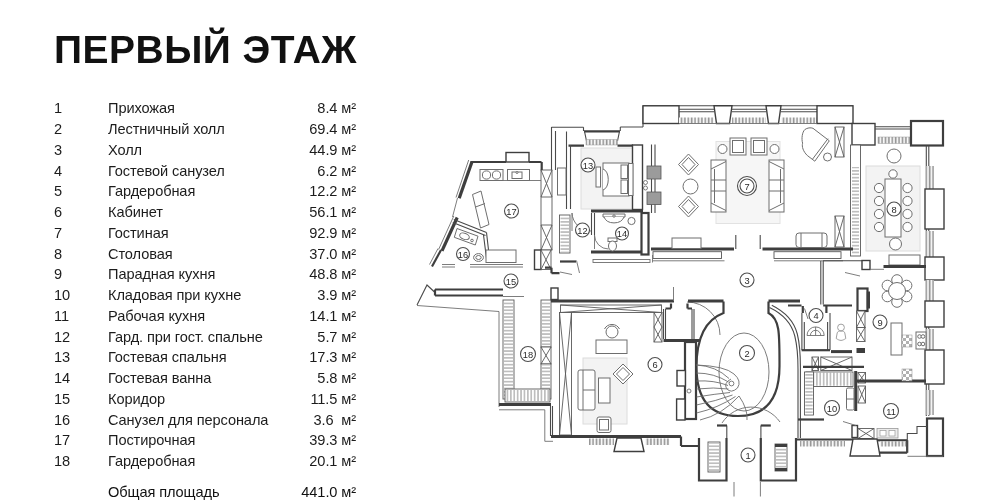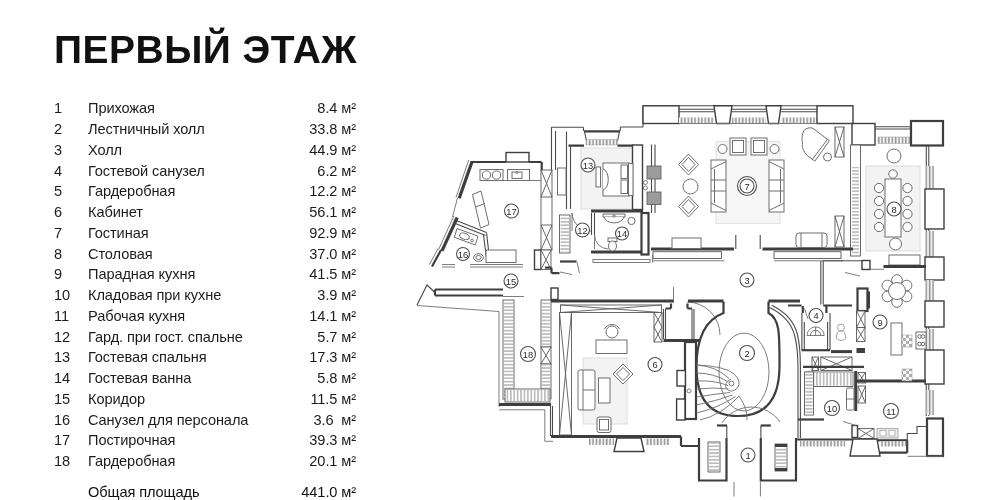--- a/index.html
+++ b/index.html
@@ -2,40 +2,40 @@
 <html><head>
 <meta charset="utf-8">
 <style>
   html,body{margin:0;padding:0;background:#ffffff;}
   #page{position:relative;width:1000px;height:500px;overflow:hidden;background:transparent;will-change:opacity;opacity:0.999;
         font-family:"Liberation Sans",sans-serif;margin-top:17px;}
   #title{position:absolute;left:54px;top:12px;width:520px;font-size:38px;font-weight:bold;
          color:#111;letter-spacing:0.5px;transform:scaleX(1.025);transform-origin:left top;white-space:nowrap;}
   .row{position:absolute;left:0;width:360px;height:20.74px;font-size:14.6px;letter-spacing:-0.1px;color:#1c1c1c;}
   .num{position:absolute;left:54px;top:0;}
-  .nam{position:absolute;left:88px;top:0;}
+  .nam{position:absolute;left:108px;top:0;}
   .ar{position:absolute;left:200px;top:0;width:156px;text-align:right;}
   .tot{font-weight:normal;color:#111;}
 </style>
 </head>
 <body>
 <div id="page">
 
   <div id="title">ПЕРВЫЙ ЭТАЖ</div>
 
   <div class="row" style="top:83.40px">
       <span class="num">1</span>
       <span class="nam">Прихожая</span>
       <span class="ar">8.4 м²</span>
     </div>
 
   <div class="row" style="top:104.10px">
       <span class="num">2</span>
       <span class="nam">Лестничный холл</span>
-      <span class="ar">33.8 м²</span>
+      <span class="ar">69.4 м²</span>
     </div>
 
   <div class="row" style="top:124.90px">
       <span class="num">3</span>
       <span class="nam">Холл</span>
       <span class="ar">44.9 м²</span>
     </div>
 
   <div class="row" style="top:145.60px">
       <span class="num">4</span>
@@ -63,21 +63,21 @@
 
   <div class="row" style="top:228.60px">
       <span class="num">8</span>
       <span class="nam">Столовая</span>
       <span class="ar">37.0 м²</span>
     </div>
 
   <div class="row" style="top:249.30px">
       <span class="num">9</span>
       <span class="nam">Парадная кухня</span>
-      <span class="ar">41.5 м²</span>
+      <span class="ar">48.8 м²</span>
     </div>
 
   <div class="row" style="top:270.10px">
       <span class="num">10</span>
       <span class="nam">Кладовая при кухне</span>
       <span class="ar">3.9 м²</span>
     </div>
 
   <div class="row" style="top:290.80px">
       <span class="num">11</span>

